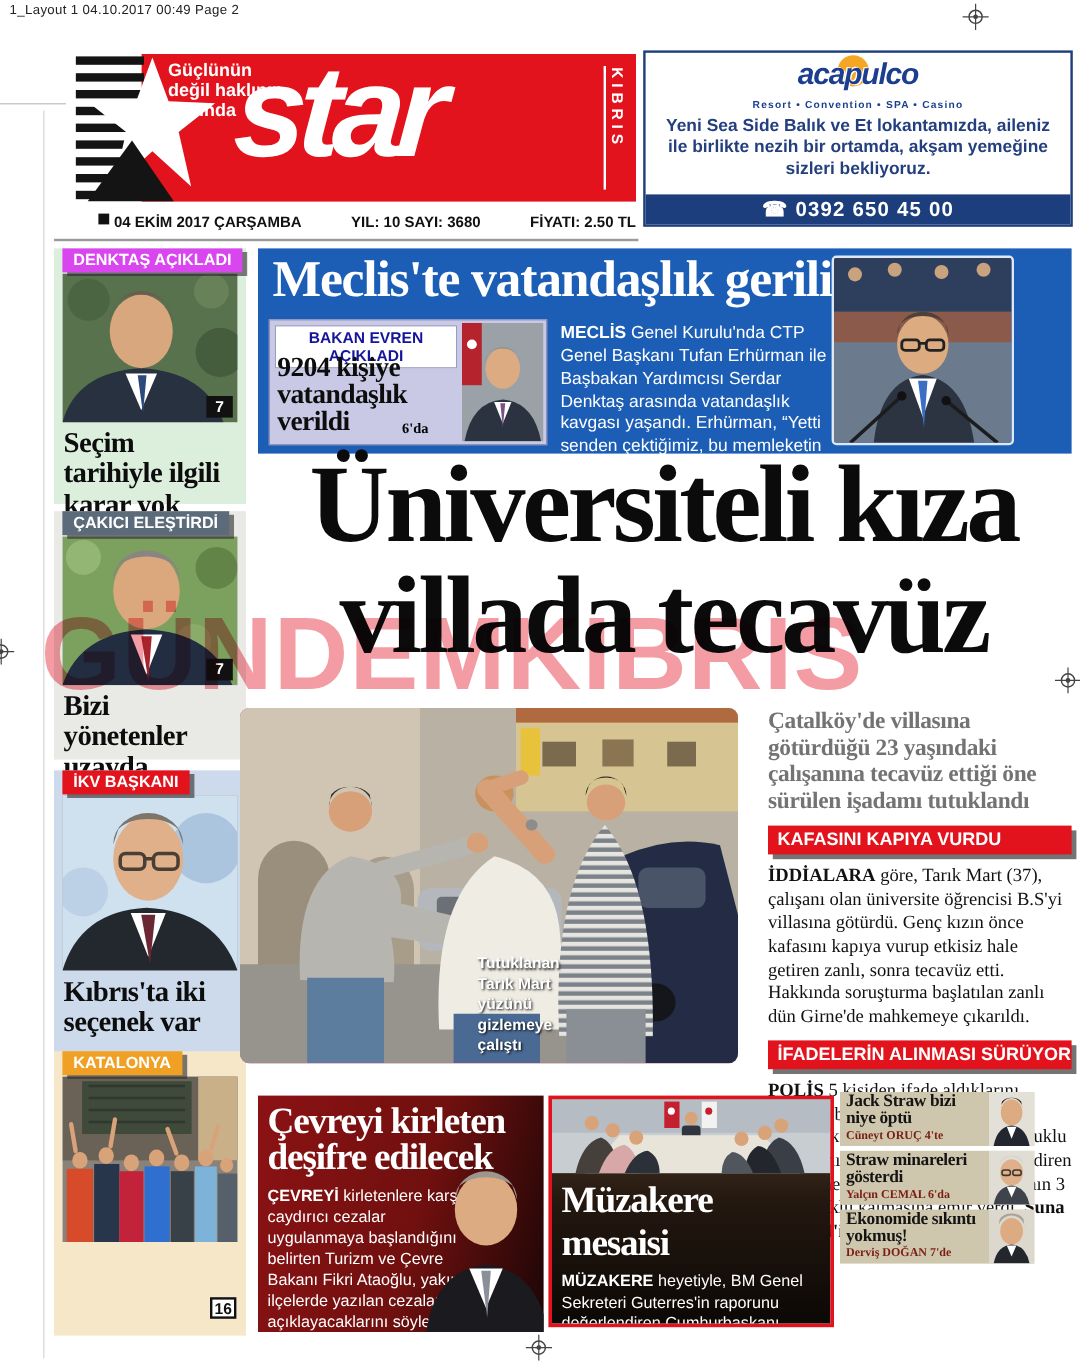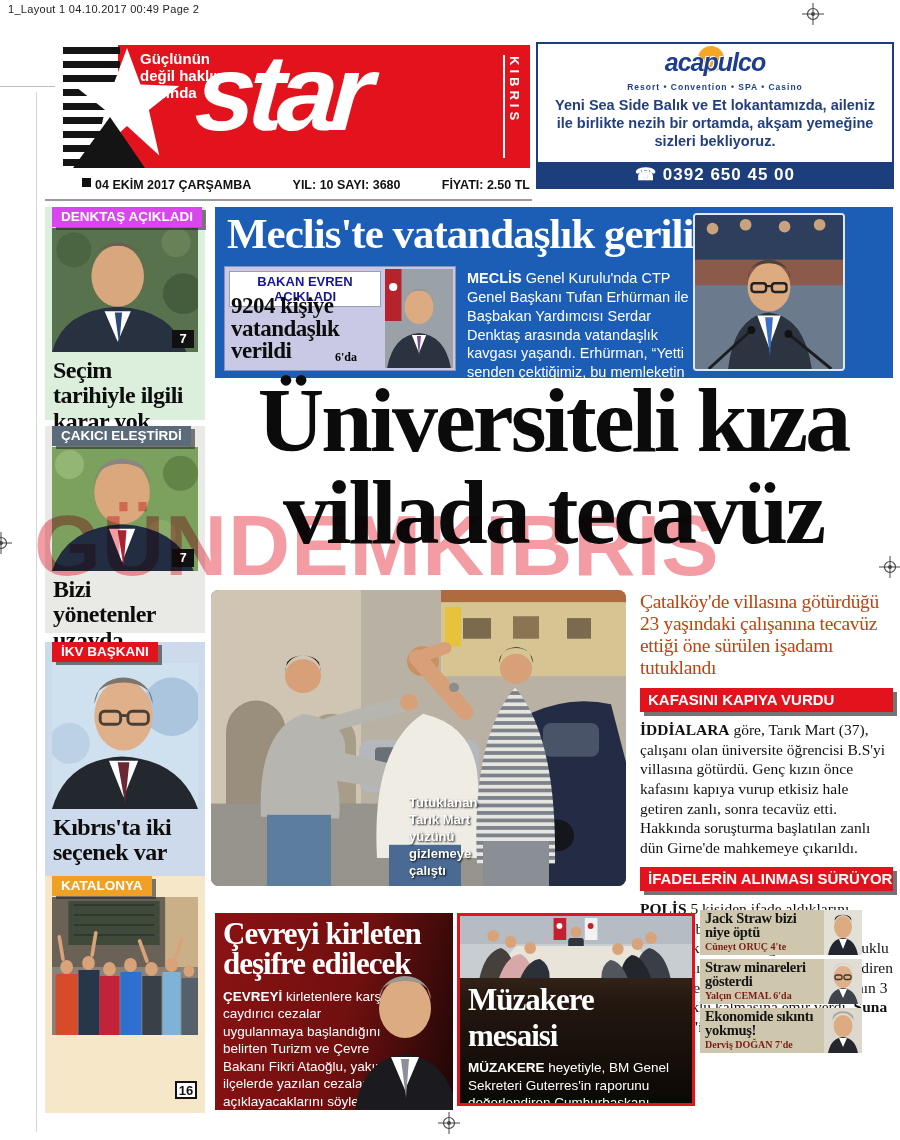--- a/index.html
+++ b/index.html
@@ -77,26 +77,26 @@
   .top-body { position:absolute; left:252px; top:62px; width:222px; color:#fff; font-size:14.5px; line-height:1.3; }
   .top-body b { font-weight:700; }
   .erhurman-photo { position:absolute; left:478px; top:6px; width:152px; height:158px; border:2px solid #dfe7f4; border-radius:4px; overflow:hidden; }
   .erhurman-photo svg { width:100%; height:100%; }
 
   
   .main-headline { position:absolute; left:208px; top:374px; width:690px; text-align:center; z-index:5;
     font-family:"Liberation Serif", serif; font-weight:900; font-size:92px; line-height:1.0; letter-spacing:-3px; color:#0b0b0b; }
   .watermark { position:absolute; left:34px; top:496px; z-index:6; font-weight:700; font-size:86px; letter-spacing:1px;
     color:#e41325; opacity:.42; mix-blend-mode:multiply; white-space:nowrap; font-family:"Liberation Sans", sans-serif; }
-  .main-photo { position:absolute; left:211px; top:590px; width:415px; height:296px; border-radius:8px; overflow:hidden; background:#be185d; }
+  .main-photo { position:absolute; left:200px; top:590px; width:415px; height:296px; border-radius:8px; overflow:hidden; background:#be185d; }
   .main-photo svg { width:100%; height:100%; }
   .photo-caption { position:absolute; left:198px; top:205px; width:88px; color:#fff; font-weight:700; font-size:13px; line-height:1.3; text-shadow:1px 1px 2px rgba(0,0,0,.9); }
 
   .right-col { position:absolute; left:640px; top:591px; width:253px; }
-  .intro { font-family:"Liberation Serif", serif; font-weight:400; font-size:19.5px; line-height:1.13; letter-spacing:-0.3px; color:#c2410c; }
+  .intro { font-family:"Liberation Serif", serif; font-weight:700; font-size:19.5px; line-height:1.13; letter-spacing:-0.3px; color:#737373; }
   .red-label { display:block; background:#e2131c; color:#fff; font-weight:700; font-size:15px; padding:3px 8px 4px; margin-top:9px; box-shadow:4px 4px 0 rgba(70,70,70,.75); white-space:nowrap; }
   .serif-body { font-family:"Liberation Serif", serif; font-size:15.5px; line-height:1.27; color:#111; margin-top:8px; }
   .serif-body b { font-weight:900; }
 
   
   .env-story { position:absolute; left:215px; top:913px; width:238px; height:197px;
     background:linear-gradient(105deg,#8c1214 0%,#70100f 55%,#1c0606 100%); padding:6px 8px; overflow:hidden; }
   .env-headline { font-family:"Liberation Serif", serif; font-weight:900; font-size:31px; line-height:0.98; letter-spacing:-1px; color:#fff; }
   .env-body { margin-top:8px; width:175px; color:#fff; font-size:13.5px; line-height:1.3; }
   .env-body b { font-weight:700; }

